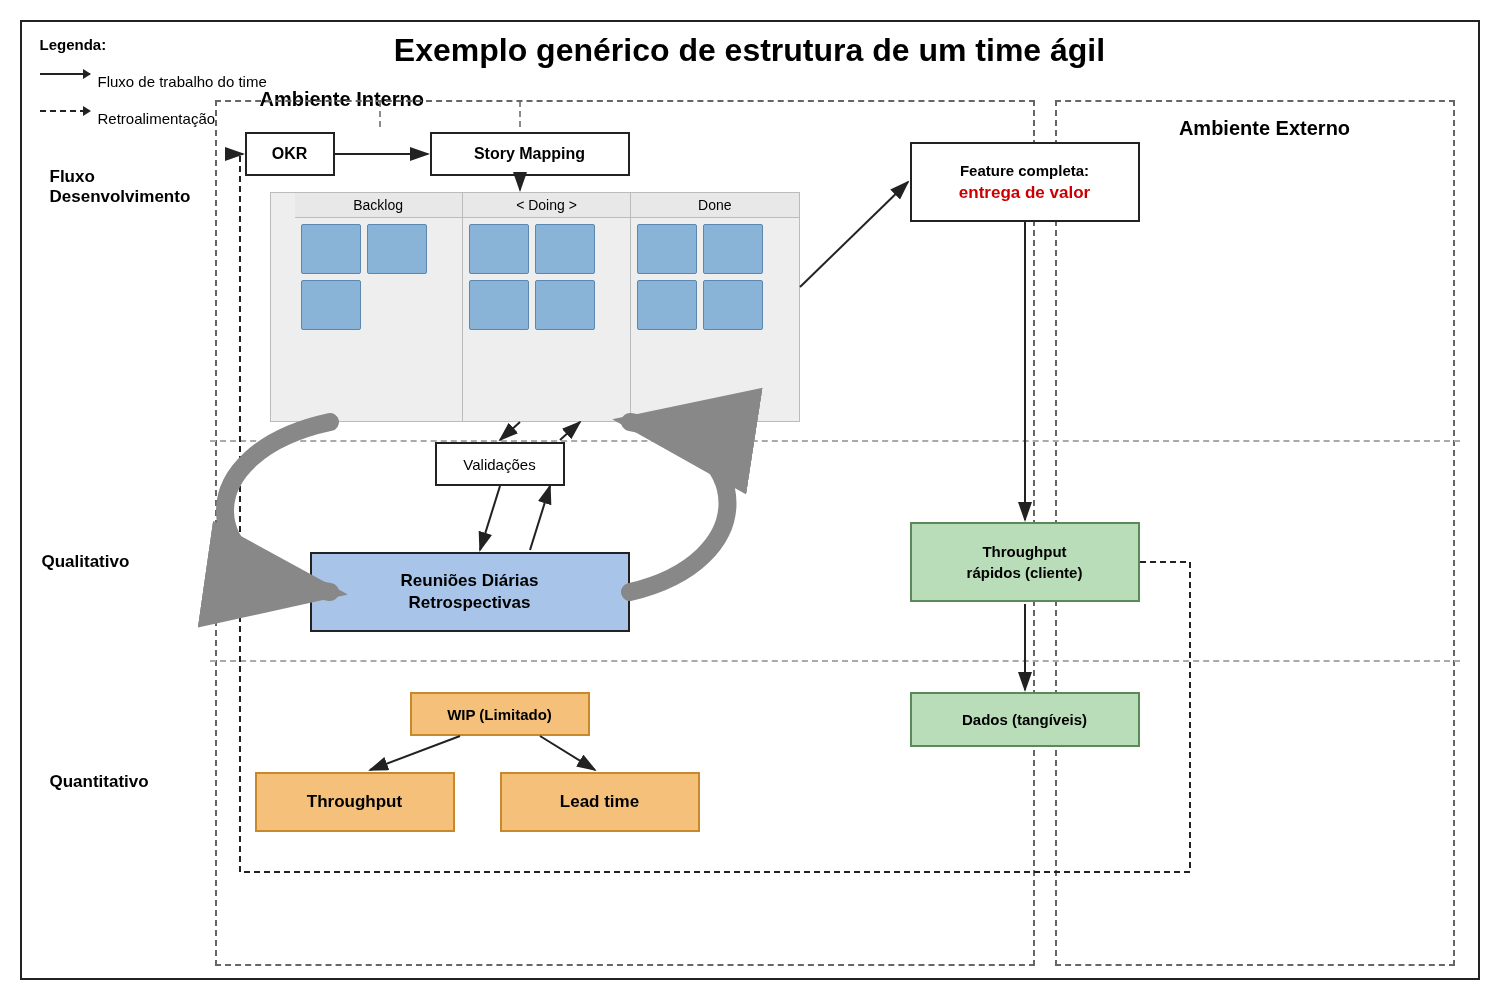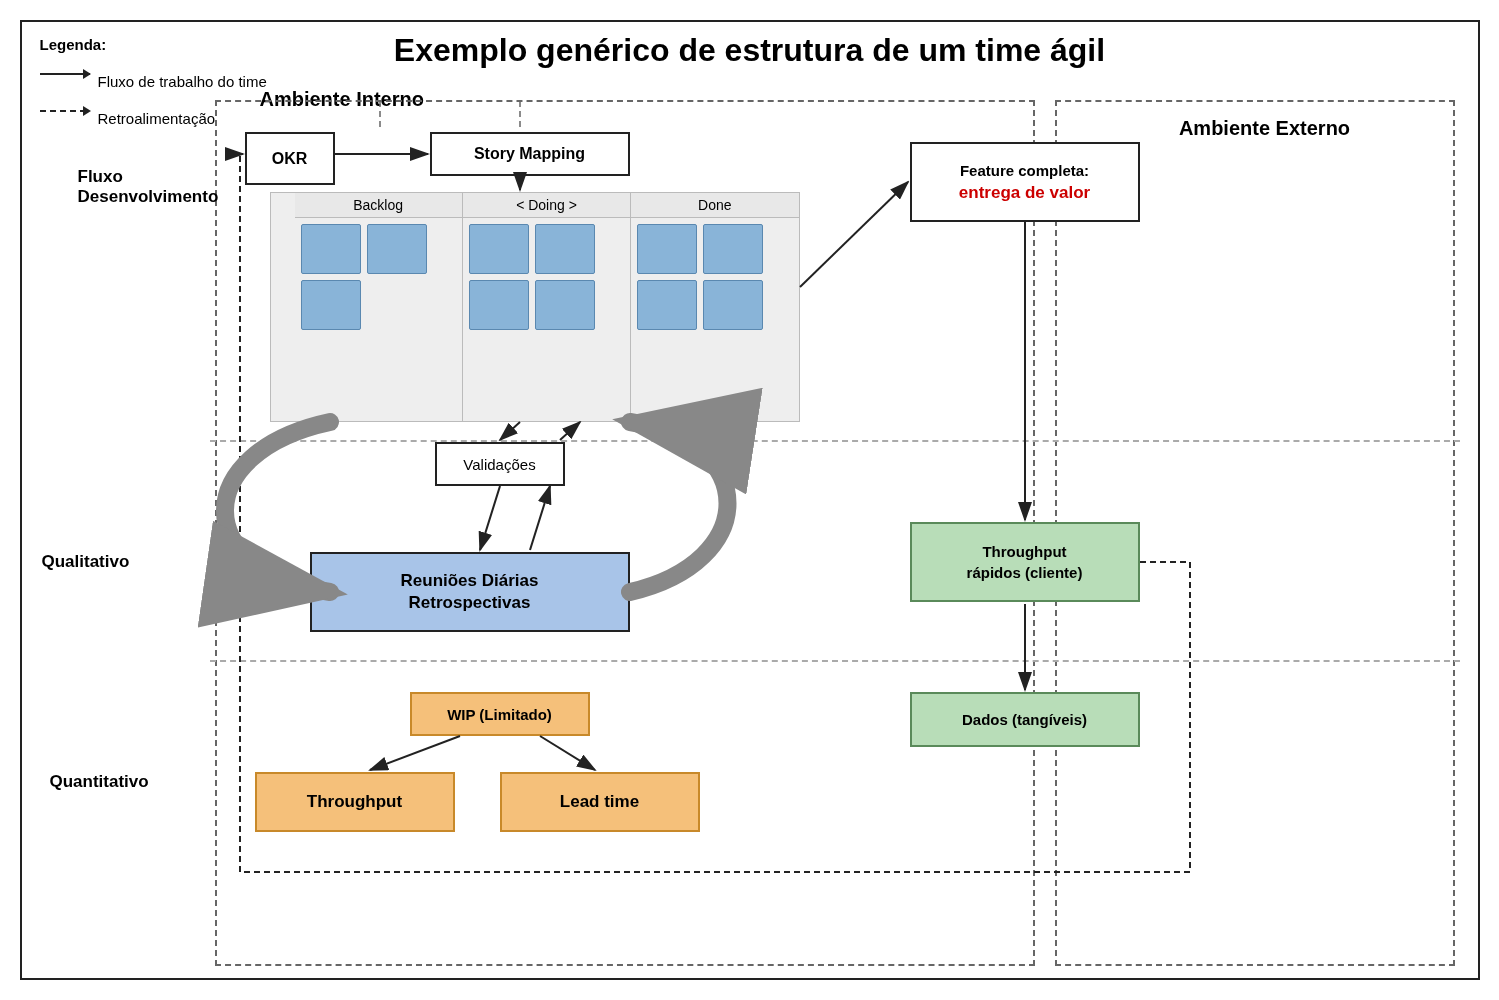--- a/index.html
+++ b/index.html
@@ -153,21 +153,21 @@
       align-items: center;
       justify-content: center;
       text-align: center;
       font-size: 15px;
     }
 
     .box-okr {
       top: 60px;
       left: 205px;
       width: 90px;
-      height: 53px;
+      height: 44px;
       font-size: 16px;
       font-weight: bold;
     }
 
     .box-story-mapping {
       top: 60px;
       left: 390px;
       width: 200px;
       height: 44px;
       font-size: 16px;
@@ -354,21 +354,21 @@
 
     <div class="col-header-interno">Ambiente Interno</div>
     <div class="col-header-externo">Ambiente Externo</div>
 
     <div class="interno-border"></div>
     <div class="externo-border"></div>
 
     <div class="row-divider" style="top: 368px;"></div>
     <div class="row-divider" style="top: 588px;"></div>
 
-    <div class="row-label" style="top: 95px; left: 10px; line-height:1.2;margin-left:28px;">
+    <div class="row-label" style="top: 95px; left: 10px; line-height:1.2;">
       <span>Fluxo</span><br>
       <span>Desenvolvimento</span>
     </div>
     <div class="row-label" style="top: 480px; left: 2px;">Qualitativo</div>
     <div class="row-label" style="top: 700px; left: 10px;">Quantitativo</div>
 
     <div class="box box-okr">OKR</div>
 
     <div class="box box-story-mapping">Story Mapping</div>
 

